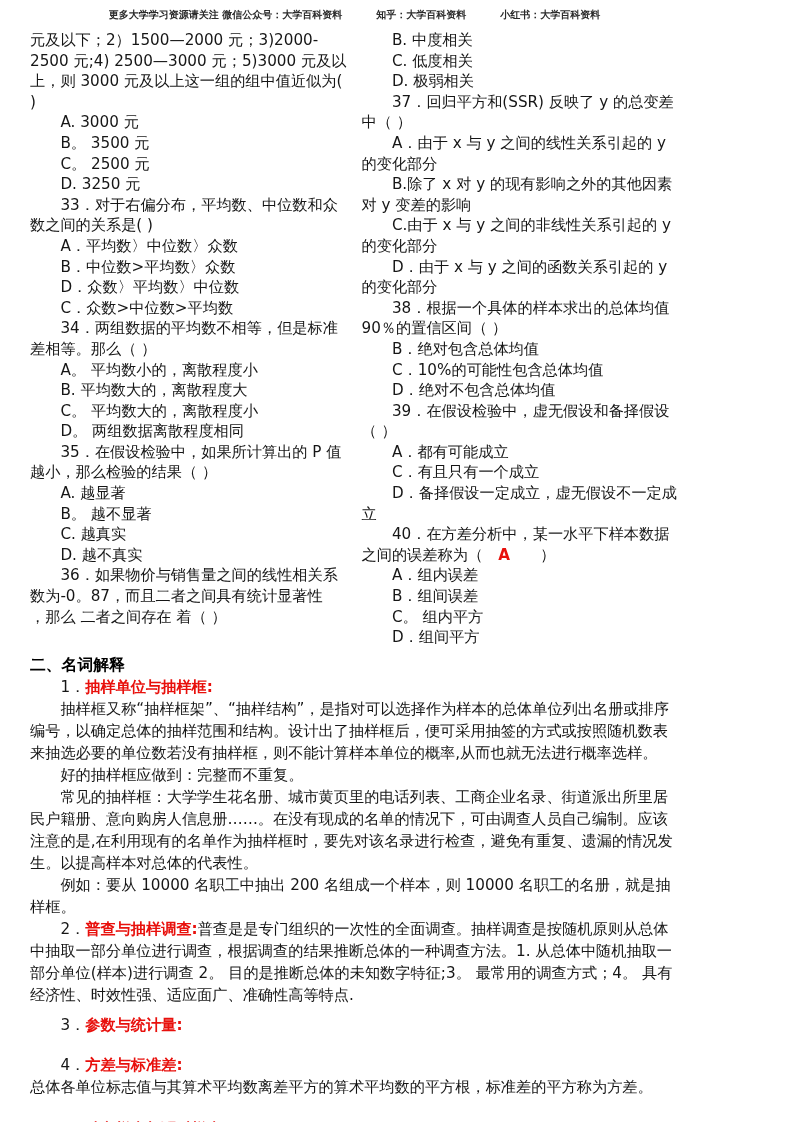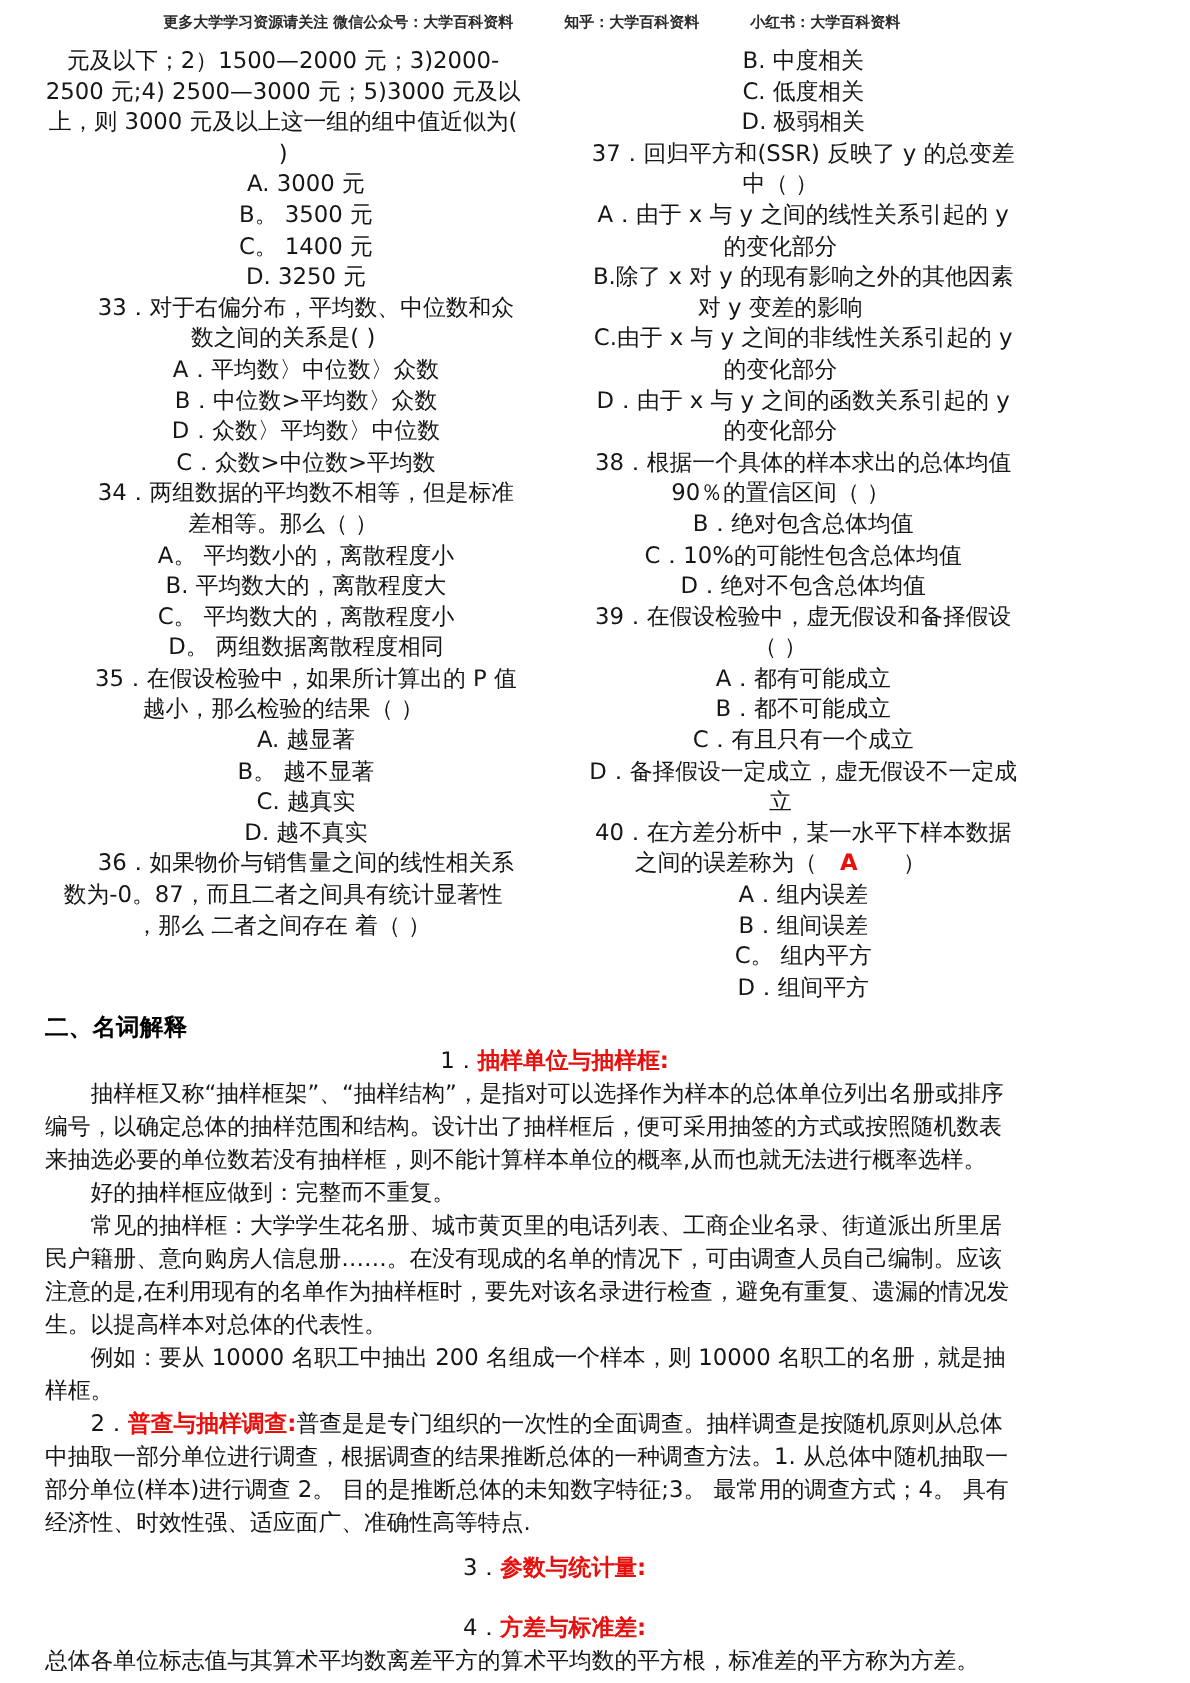--- a/index.html
+++ b/index.html
@@ -17,27 +17,27 @@
   }
   
   .doc-header {
     display: flex; justify-content: center; gap: 34px;
     font-size: 10px; color: #2b2b2b; font-weight: bold;
     margin-bottom: 8px; white-space: nowrap;
   }
   
   .columns { display: flex; gap: 14px; }
   .col { width: 50%; font-size: 15.2px; line-height: 20.6px; }
-  .q, .opt { text-indent: 2em; text-align: center; }
+  .q, .opt { text-indent: 2em; }
   .q.noindent { text-indent: 0; }
   .answer { color: #e8100c; font-weight: bold; }
   
   .section2 { margin-top: 6px; font-size: 15.2px; line-height: 22px; }
   .sec-heading { font-weight: bold; font-size: 15.8px; color: #000; }
-  .term-title { text-indent: 2em; text-align: center; }
+  .term-title { text-indent: 2em; }
   .term-title .t-red, .t-red { color: #e8100c; font-weight: bold; }
   .term-para { }
   .indent { text-indent: 2em; }
   .mt-8  { margin-top: 8px; }
   .mt-18 { margin-top: 18px; }
   .mt-20 { margin-top: 20px; }
   .mt-16 { margin-top: 16px; }
 </style>
 </head>
 <body>
@@ -49,21 +49,21 @@
     <span>知乎：大学百科资料</span>
     <span>小红书：大学百科资料</span>
   </div>
 
   <div class="columns">
 
     <div class="col">
       <p class="q noindent">元及以下；2）1500—2000 元；3)2000-2500 元;4) 2500—3000 元；5)3000 元及以上，则 3000 元及以上这一组的组中值近似为(      )</p>
       <p class="opt">A. 3000 元</p>
       <p class="opt">B。 3500 元</p>
-      <p class="opt">C。 1400 元</p>
+      <p class="opt">C。 2500 元</p>
       <p class="opt">D. 3250 元</p>
 
       <p class="q">33．对于右偏分布，平均数、中位数和众数之间的关系是(      )</p>
       <p class="opt">A．平均数〉中位数〉众数</p>
       <p class="opt">B．中位数&gt;平均数〉众数</p>
       <p class="opt">D．众数〉平均数〉中位数</p>
       <p class="opt">C．众数&gt;中位数&gt;平均数</p>
 
       <p class="q">34．两组数据的平均数不相等，但是标准差相等。那么（      ）</p>
       <p class="opt">A。 平均数小的，离散程度小</p>
@@ -91,21 +91,20 @@
       <p class="opt">C.由于 x 与 y 之间的非线性关系引起的 y 的变化部分</p>
       <p class="opt">D．由于 x 与 y 之间的函数关系引起的 y 的变化部分</p>
 
       <p class="q">38．根据一个具体的样本求出的总体均值90％的置信区间（        ）</p>
       <p class="opt">B．绝对包含总体均值</p>
       <p class="opt">C．10%的可能性包含总体均值</p>
       <p class="opt">D．绝对不包含总体均值</p>
 
       <p class="q">39．在假设检验中，虚无假设和备择假设（      ）</p>
       <p class="opt">A．都有可能成立</p>
-      <p class="opt">B．都不可能成立</p>
       <p class="opt">C．有且只有一个成立</p>
       <p class="opt">D．备择假设一定成立，虚无假设不一定成立</p>
 
       <p class="q"><span>40．在方差分析中，某一水平下样本数据之间的误差称为（　</span><span class="answer">A</span><span>　　）</span></p>
       <p class="opt">A．组内误差</p>
       <p class="opt">B．组间误差</p>
       <p class="opt">C。 组内平方</p>
       <p class="opt">D．组间平方</p>
     </div>
 

